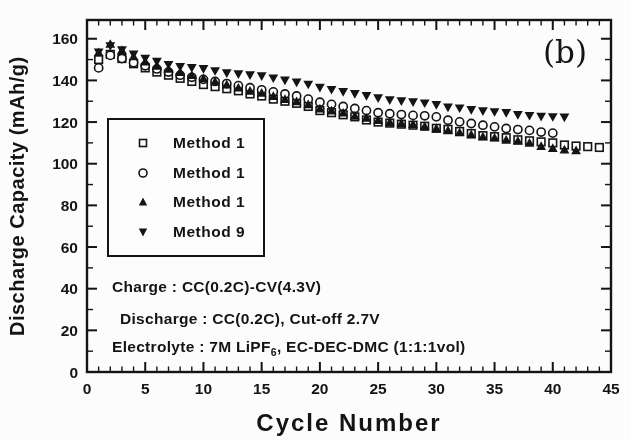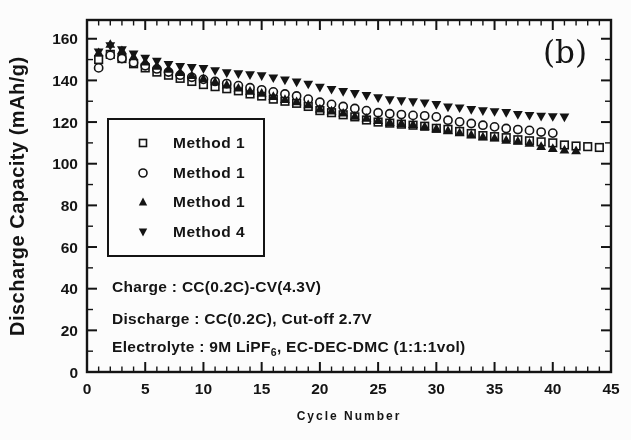--- a/index.html
+++ b/index.html
@@ -13,40 +13,40 @@
   .filled-marker{fill:#141414;stroke:none;}
   .axis-stroke{stroke:#141414;fill:none;}
   #y-axis-title{
     position:absolute;left:0;top:20px;height:352px;width:34px;
     display:flex;align-items:center;justify-content:center;
     writing-mode:vertical-rl;transform:rotate(180deg);
     font-weight:700;font-size:20px;letter-spacing:0.5px;white-space:nowrap;
   }
   #x-axis-title{
     position:absolute;left:87px;top:409px;width:524px;text-align:center;
-    font-weight:700;font-size:12px;letter-spacing:2px;
+    font-weight:700;font-size:24px;letter-spacing:2px;
   }
   #panel-label{
     position:absolute;left:528px;top:34px;width:74px;text-align:center;
     font-family:"DejaVu Serif",serif;font-size:31px;
   }
   #legend-box{
     position:absolute;left:107px;top:118px;width:158px;height:139px;
     box-sizing:border-box;border:2px solid #141414;background:#fdfdfd;
     display:flex;flex-direction:column;justify-content:space-evenly;
     padding:6px 0;
   }
   .legend-row{display:flex;align-items:center;padding-left:26px;height:24px;}
   .legend-marker{width:16px;height:16px;margin-right:22px;display:inline-block;flex:0 0 16px;}
   .legend-label{font-weight:700;font-size:15.5px;letter-spacing:0.5px;}
   .annotation-line{
     position:absolute;left:112px;font-weight:700;font-size:15.5px;letter-spacing:0.3px;white-space:nowrap;text-align:center;
   }
   #annotation-line-0{top:278px;}
-  #annotation-line-1{top:310px;}
+  #annotation-line-1{top:310px;margin-left:8px;}
   #annotation-line-2{top:338px;}
   .sub{font-size:10.5px;vertical-align:-4px;}
 </style>
 </head>
 <body>
 
 <div id="figure">
 
   <svg id="chart-svg" width="631" height="440" viewBox="0 0 631 440">
       <rect x="87" y="20" width="524" height="352" class="axis-stroke" stroke-width="2.4"></rect>
@@ -402,27 +402,27 @@
     <div class="legend-row">
       <svg class="legend-marker" viewBox="0 0 16 16">
         <path class="filled-marker" d="M8 3.6 L12.2 11.4 L3.8 11.4 Z"></path>
       </svg>
       <span class="legend-label">Method 1</span>
     </div>
     <div class="legend-row">
       <svg class="legend-marker" viewBox="0 0 16 16">
         <path class="filled-marker" d="M8 12.4 L12.2 4.6 L3.8 4.6 Z"></path>
       </svg>
-      <span class="legend-label">Method 4</span>
+      <span class="legend-label">Method 9</span>
     </div>
   </div>
 
   <div id="annotation-line-0" class="annotation-line">
     <span>Charge : CC(0.2C)-CV(4.3V)</span>
   </div>
   <div id="annotation-line-1" class="annotation-line">
     <span>Discharge : CC(0.2C), Cut-off 2.7V</span>
   </div>
   <div id="annotation-line-2" class="annotation-line">
-    <span>Electrolyte : 9M LiPF</span><span class="sub">6</span><span>, EC-DEC-DMC (1:1:1vol)</span>
+    <span>Electrolyte : 7M LiPF</span><span class="sub">6</span><span>, EC-DEC-DMC (1:1:1vol)</span>
   </div>
 
 </div>
 
 </body></html>

